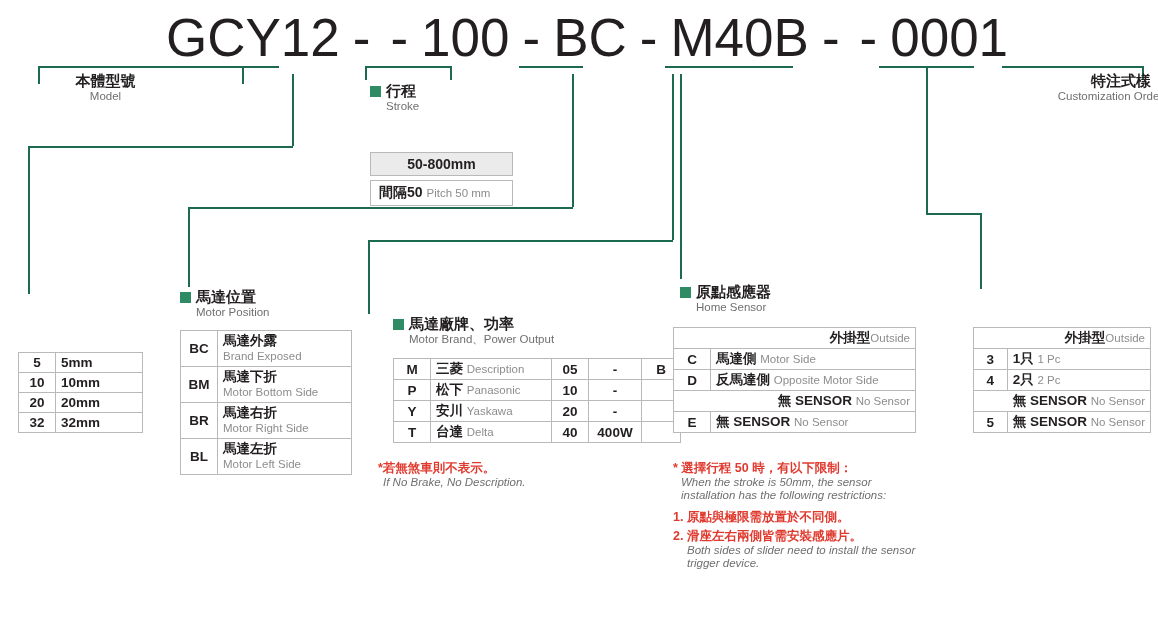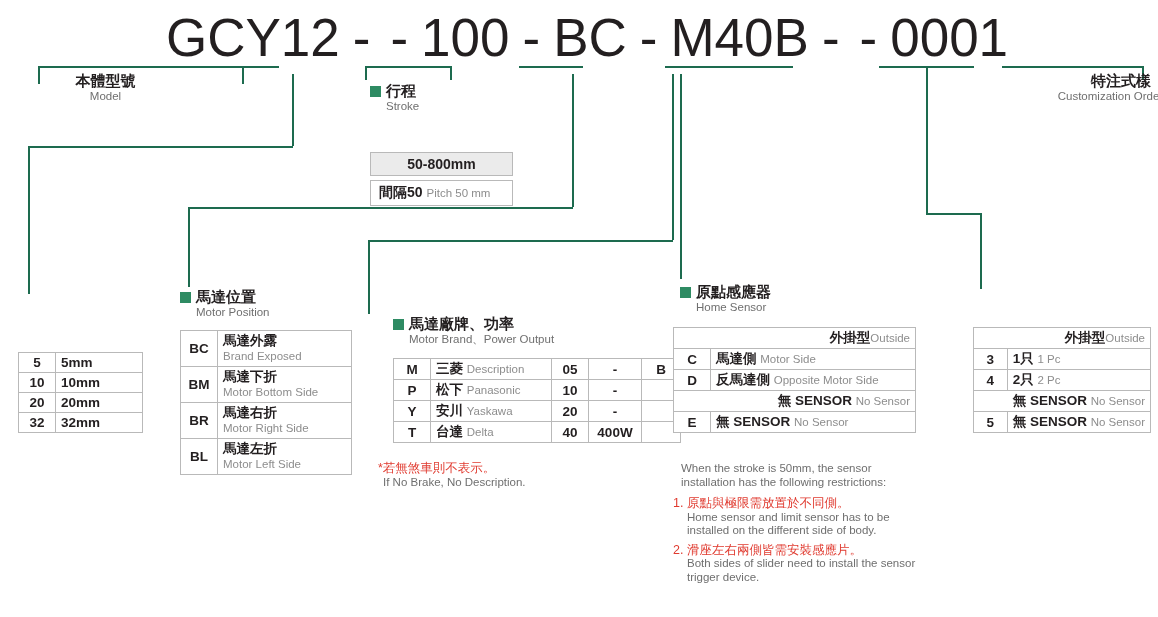--- a/index.html
+++ b/index.html
@@ -49,22 +49,22 @@
   }
   td.k{text-align:center;font-weight:bold;width:26px;color:#231f20;}
   td.v{color:#231f20;font-weight:bold;font-size:13.5px;white-space:nowrap;}
   td.v .en{color:#8d8d8d;font-weight:normal;font-size:11.5px;}
   td.gray{background:#ebebeb;}
   td.hdr{background:#e7e7e7;text-align:right;font-weight:bold;}
   td.hdr .en{color:#8d8d8d;font-weight:normal;font-size:11.5px;}
 
   
   .note{position:absolute;font-size:11.5px;line-height:13.5px;}
-  .note .cnr{color:#e03a2f;font-size:12.5px;font-weight:normal;}
-  .note .g{color:#6f6f6f;}
+  .note .cnr{color:#e03a2f;font-size:12.5px;font-weight:bold;}
+  .note .g{color:#6f6f6f;font-style:italic;}
 
   
   .vbox{position:absolute;border:1px solid #b9b9b9;background:#ebebeb;font-size:14px;font-weight:bold;
         padding:3px 8px;white-space:nowrap;}
   .vbox.white{background:#ffffff;}
   .vbox .en{color:#8d8d8d;font-weight:normal;font-size:11.5px;margin-top:8px;}
 </style>
 </head>
 <body>
 
@@ -286,24 +286,24 @@
       <td class="k">E</td>
       <td class="v">
         <span>無 SENSOR</span>
         <span class="en">No Sensor</span>
       </td>
     </tr>
   </tbody>
     </table>
 
   <div class="note" style="left:665px;top:462px;width:245px;">
+    <div class="cnr">* 選擇行程 50 時，有以下限制：</div>
     <div class="g" style="padding-left:8px">When the stroke is 50mm, the sensor installation has the following restrictions:</div>
     <div style="height:8px"></div>
     <div class="cnr">1. 原點與極限需放置於不同側。</div>
-    <div class="g" style="padding-left:14px">Home sensor and limit sensor has to be installed on the different side of body.</div>
     <div style="height:6px"></div>
     <div class="cnr">2. 滑座左右兩側皆需安裝感應片。</div>
     <div class="g" style="padding-left:14px">Both sides of slider need to install the sensor trigger device.</div>
   </div>
 
   <table class="t" style="left:965px;top:327px;width:178px;">
     <tbody>
         <tr>
       <td class="hdr" colspan="2">
         <span>外掛型</span><span class="en">Outside</span>

